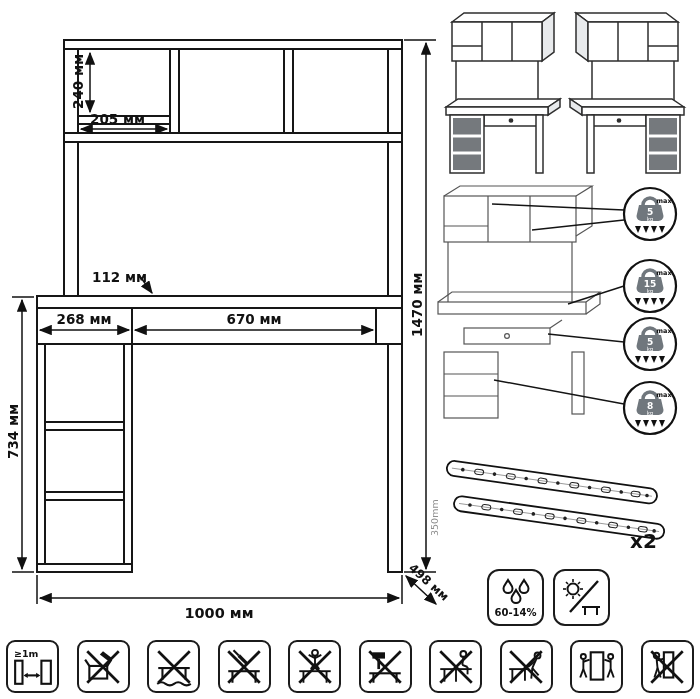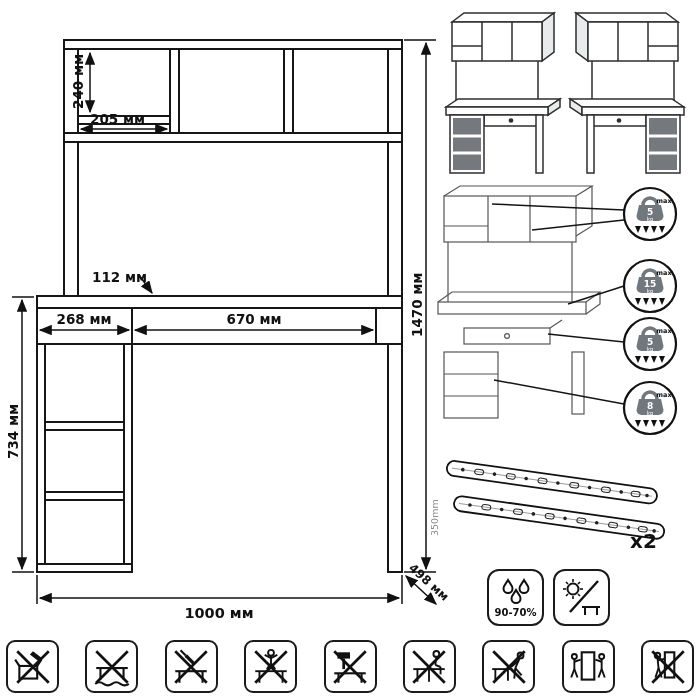--- a/index.html
+++ b/index.html
@@ -265,21 +265,21 @@
 
   <div class="conds">
     <div class="card">
       <svg width="40" height="30" viewBox="0 0 40 30">
         <g stroke="#111" stroke-width="2" fill="none">
           <path d="M12,3 C14,6.5 16.5,8.5 16.5,11.5 a4.5,4.5 0 1 1 -9,0 C7.5,8.5 10,6.5 12,3 Z"></path>
           <path d="M28,3 C30,6.5 32.5,8.5 32.5,11.5 a4.5,4.5 0 1 1 -9,0 C23.5,8.5 26,6.5 28,3 Z"></path>
           <path d="M20,13 C22,16.5 24.5,18.5 24.5,21.5 a4.5,4.5 0 1 1 -9,0 C15.5,18.5 18,16.5 20,13 Z"></path>
         </g>
       </svg>
-      <div class="cond-label">90-70%</div>
+      <div class="cond-label">60-14%</div>
     </div>
     <div class="card">
       <svg width="44" height="44" viewBox="0 0 44 44">
         <circle cx="13" cy="13" r="5.5" fill="none" stroke="#111" stroke-width="2"></circle>
         <g stroke="#111" stroke-width="1.6">
           <line x1="13" y1="3" x2="13" y2="6"></line>
             <line x1="13" y1="20" x2="13" y2="23"></line>
           <line x1="3" y1="13" x2="6" y2="13"></line>
             <line x1="20" y1="13" x2="23" y2="13"></line>
           <line x1="6" y1="6" x2="8" y2="8"></line>
@@ -292,20 +292,32 @@
           <line x1="25" y1="31" x2="25" y2="39"></line>
           <line x1="37" y1="31" x2="37" y2="39"></line>
         </g>
         <line x1="38" y1="5" x2="10" y2="36" stroke="#111" stroke-width="2.4"></line>
       </svg>
     </div>
   </div>
 
   <div class="strip">
 
+    <div class="card">
+      <svg width="42" height="42" viewBox="0 0 40 40">
+        <text x="2" y="10" font-size="9" font-weight="bold" fill="#111">≥1m</text>
+        <g stroke="#111" stroke-width="2" fill="none">
+          <rect x="3" y="14" width="7" height="22"></rect>
+          <rect x="28" y="14" width="9" height="22"></rect>
+          <line x1="13" y1="28" x2="25" y2="28"></line>
+        </g>
+        <path d="M11,28 l4,-2.5 v5 z" fill="#111"></path>
+        <path d="M27,28 l-4,-2.5 v5 z" fill="#111"></path>
+      </svg>
+    </div>
 
     <div class="card">
       <svg width="42" height="42" viewBox="0 0 40 40">
         <g stroke="#111" stroke-width="2" fill="none">
           <rect x="7" y="19" width="17" height="12"></rect>
           <line x1="7" y1="19" x2="3" y2="13"></line>
           <line x1="24" y1="19" x2="28" y2="13"></line>
         </g>
         <path d="M20,5 l9,7 -3,3 -9,-7 z" fill="#111"></path>
         <g stroke="#111" stroke-width="2.6">

